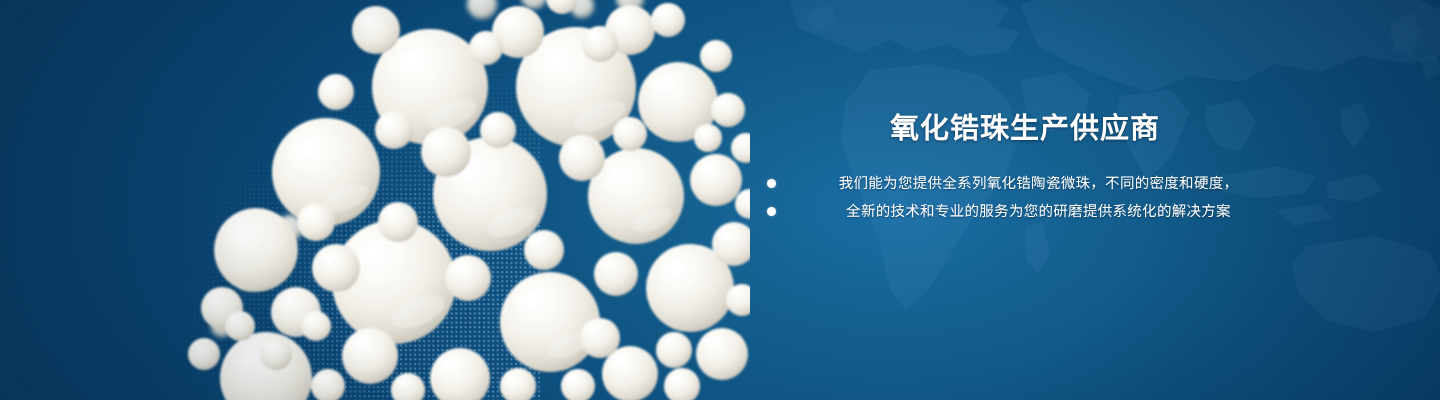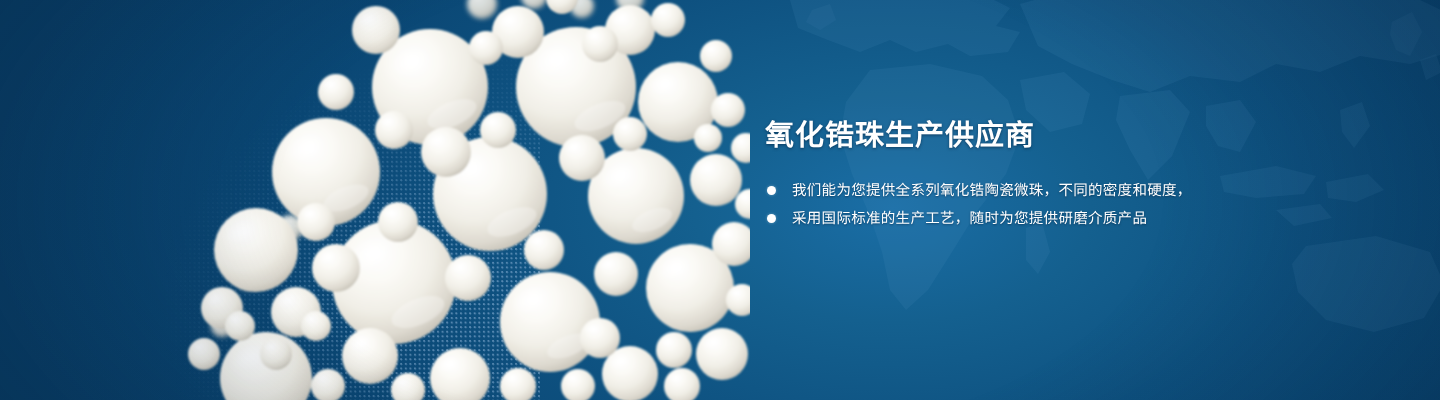--- a/index.html
+++ b/index.html
@@ -62,22 +62,23 @@
     left: 130px; top: -18px;
     width: 620px; height: 440px;
     pointer-events: none;
   }
   .beads svg { width: 100%; height: 100%; display: block; }
 
   
   .content {
     position: absolute;
     left: 765px;
-    top: 116px;
+    top: 109px;
     width: 520px;
+    text-align: center;
   }
   .headline {
     color: #ffffff;
     font-size: 29px;
     line-height: 38px;
     font-weight: 700;
     letter-spacing: 1px;
     margin: 0 0 24px 0;
     white-space: nowrap;
     text-shadow: 0 1px 3px rgba(0,24,50,0.55);
@@ -387,22 +388,22 @@
 
     <h1 class="headline">氧化锆珠生产供应商</h1>
 
     <ul class="bullets">
 
       <li class="bullet">
         <span class="dot"></span>
         <span class="bullet-line">我们能为您提供全系列氧化锆陶瓷微珠，不同的密度和硬度，</span>
       </li>
 
-
       <li class="bullet">
         <span class="dot"></span>
-        <span class="bullet-line">采用国际标准的生产工艺，随时为您提供研磨介质产品</span>
+        <span class="bullet-line">全新的技术和专业的服务为您的研磨提供系统化的解决方案</span>
       </li>
+
 
     </ul>
   </div>
 
 </div>
 
 </body></html>

